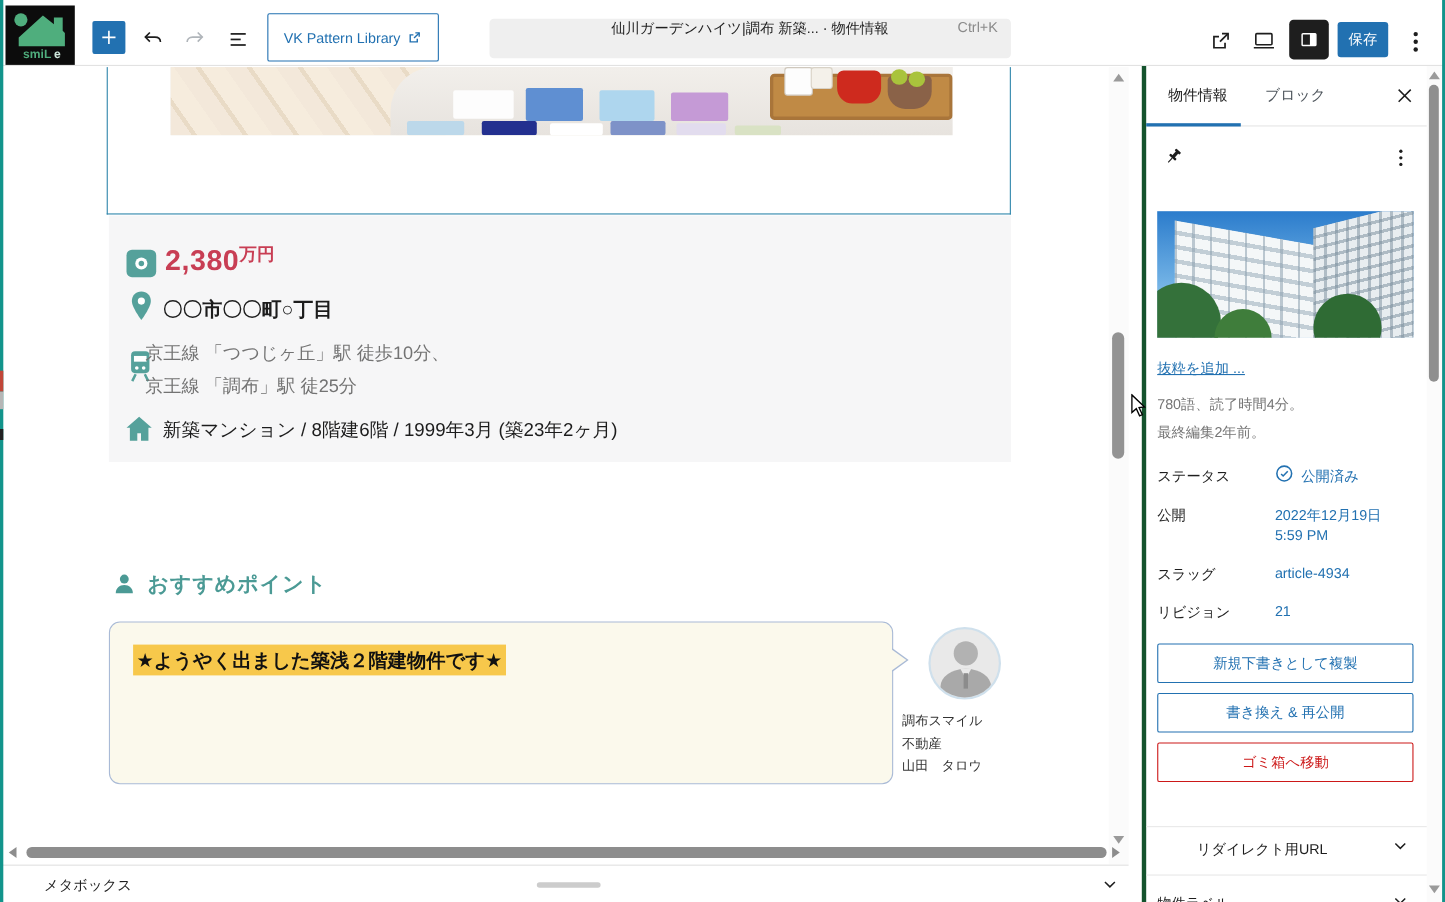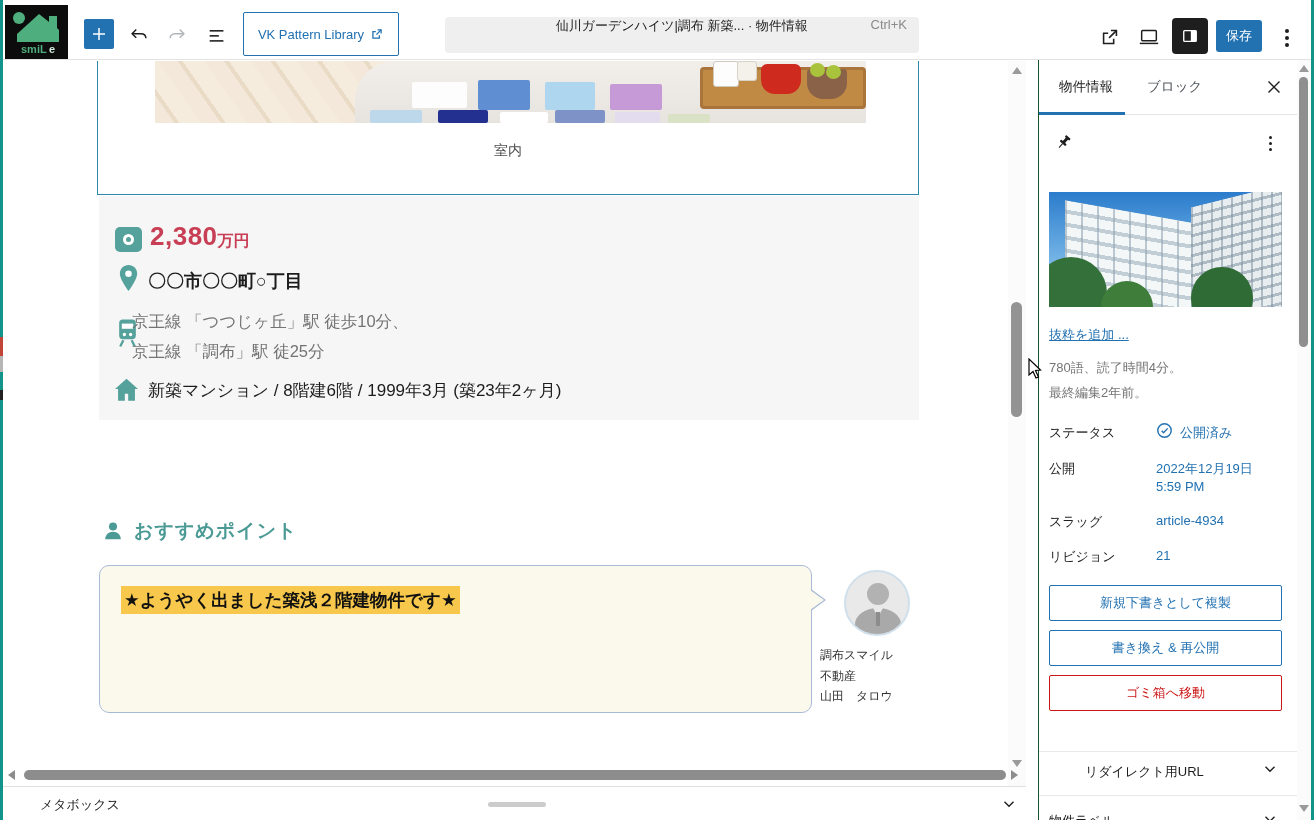--- a/index.html
+++ b/index.html
@@ -47,21 +47,21 @@
   .redbowl { position:absolute; left:606px; top:3px; width:40px; height:30px; background:#ce2a1e; border-radius:6px 6px 14px 14px; }
   .brownbowl { position:absolute; left:652px; top:8px; width:40px; height:30px; background:#8a6248; border-radius:4px 4px 16px 16px; }
   .apple { position:absolute; width:15px; height:14px; border-radius:50%; background:#a9c33c; }
   #caption { position:absolute; left:97px; top:142px; width:822px; text-align:center; font-size:14px; color:#4f4f4f; }
 
   
   #propbox { position:absolute; left:99px; top:196px; width:820px; height:224px; background:#f6f6f7; }
   .money-icon { position:absolute; left:115px; top:227px; width:27px; height:25px; background:#55a19b; border-radius:5px; }
   .money-icon::before { content:""; position:absolute; left:8px; top:7px; width:11px; height:11px; border-radius:50%; background:#fff; }
   .money-icon::after { content:""; position:absolute; left:11px; top:10px; width:5px; height:5px; border-radius:50%; background:#55a19b; }
-  #price { position:absolute; left:150px; top:221px; display:flex; align-items:flex-end; color:#c83e54; font-weight:bold; }
+  #price { position:absolute; left:150px; top:221px; display:flex; align-items:flex-start; color:#c83e54; font-weight:bold; }
   #price .num { font-size:26px; letter-spacing:.5px; }
   #price .unit { font-size:16px; }
   #addr { position:absolute; left:148px; top:269px; font-size:18px; font-weight:bold; color:#1c1c1c; }
   #access { position:absolute; left:132px; top:306px; font-size:16.5px; color:#737373; line-height:30px; }
   #building { position:absolute; left:148px; top:379px; font-size:17px; color:#1c1c1c; }
 
   
   #rec-head { position:absolute; left:134px; top:518px; font-size:19px; font-weight:bold; color:#4b9a95; letter-spacing:1px; }
   #bubble { position:absolute; left:99px; top:565px; width:713px; height:148px; background:#fbf9ec; border:1px solid #a9bad6; border-radius:10px; }
   #bubble::before { content:""; position:absolute; right:-15px; top:23px; border-top:11px solid transparent; border-bottom:11px solid transparent; border-left:15px solid #a9bad6; }
@@ -81,21 +81,21 @@
   .tri-left  { width:0; height:0; border-top:5px solid transparent; border-bottom:5px solid transparent; border-right:7px solid #8d8d8d; }
   .tri-right { width:0; height:0; border-top:5px solid transparent; border-bottom:5px solid transparent; border-left:7px solid #8d8d8d; }
   #v-scroll-track { position:absolute; left:1008px; top:61px; width:18px; height:725px; background:#fbfbfb; }
   #v-thumb { position:absolute; left:1011px; top:302px; width:11px; height:115px; background:#939393; border-radius:6px; }
   #h-thumb { position:absolute; left:24px; top:770px; width:982px; height:10px; background:#8d8d8d; border-radius:5px; }
   #metabox-bar { position:absolute; left:0; top:786px; width:1026px; height:34px; background:#fff; border-top:1px solid #e0e0e0; }
   #metabox-bar .label { position:absolute; left:40px; top:9px; font-size:13px; color:#1e1e1e; }
   #metabox-bar .pill { position:absolute; left:488px; top:15px; width:58px; height:5px; background:#ccc; border-radius:3px; }
 
   
-  #sidebar { position:absolute; left:1038px; top:60px; width:260px; height:760px; background:#fff; border-left:1px solid #14532d; }
+  #sidebar { position:absolute; left:1038px; top:60px; width:260px; height:760px; background:#fff; border-left:4px solid #14532d; }
   #tabs { position:absolute; left:0; top:0; width:260px; height:55px; border-bottom:1px solid #e5e5e5; }
   .tab { position:absolute; top:18px; font-size:13.5px; cursor:pointer; }
   #tab-active { left:20px; color:#1e1e1e; }
   #tab-underline { position:absolute; left:0; top:52px; width:86px; height:3px; background:#2271b1; }
   #tab-blocks { left:108px; color:#50575e; }
   #close-sidebar { position:absolute; left:224px; top:16px; width:22px; height:22px; cursor:pointer; }
   #post-card-title { position:absolute; left:45px; top:71px; width:175px; font-size:13px; color:#1e1e1e; line-height:21px; }
   #pin-icon { position:absolute; left:16px; top:73px; }
   #kebab-side { position:absolute; left:226px; top:76px; width:10px; height:26px; display:flex; flex-direction:column; gap:3px; align-items:center; cursor:pointer; }
   .dot2 { width:3px; height:3px; border-radius:50%; background:#1e1e1e; }
@@ -223,21 +223,20 @@
     <div class="mat" style="left:460px;top:51px;width:45px;height:11px;background:#e2dcee;"></div>
     <div class="mat" style="left:513px;top:53px;width:42px;height:9px;background:#d9e2c4;"></div>
     <div class="tray"></div>
     <div class="mug"></div>
     <div class="mug2"></div>
     <div class="redbowl"></div>
     <div class="brownbowl"></div>
     <div class="apple" style="left:655px;top:2px;"></div>
     <div class="apple" style="left:671px;top:4px;"></div>
   </div>
-  <div id="caption">室内</div>
 
   <div id="propbox"></div>
   <div class="money-icon"></div>
   <div id="price">
     <span class="num">2,380</span>
       <span class="unit">万円</span>
   </div>
   <svg class="abs" style="left:117px;top:264px;" width="23" height="29" viewBox="0 0 24 30">
     <path d="M12 1C6.8 1 3 4.9 3 10c0 6.2 9 18 9 18s9-11.8 9-18c0-5.1-3.8-9-9-9z" fill="#55a19b"></path>
     <circle cx="12" cy="10" r="3.4" fill="#fff"></circle>

